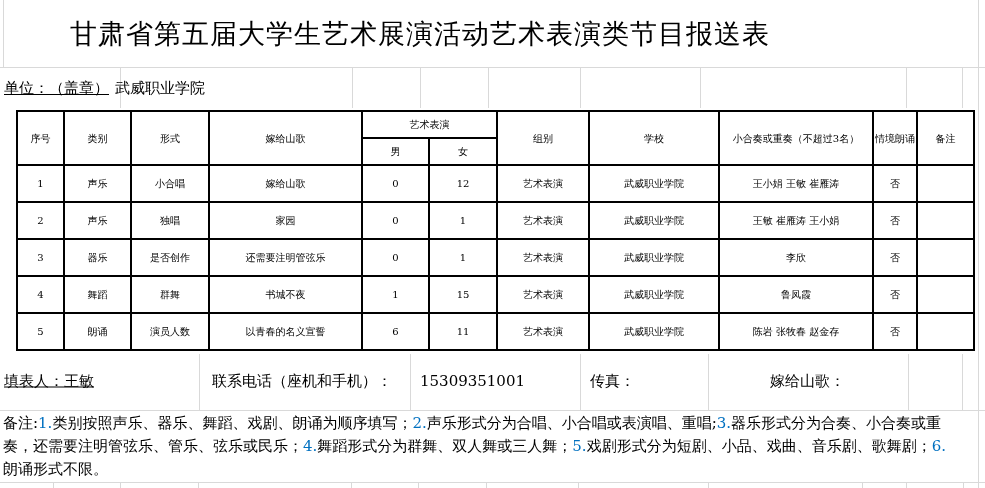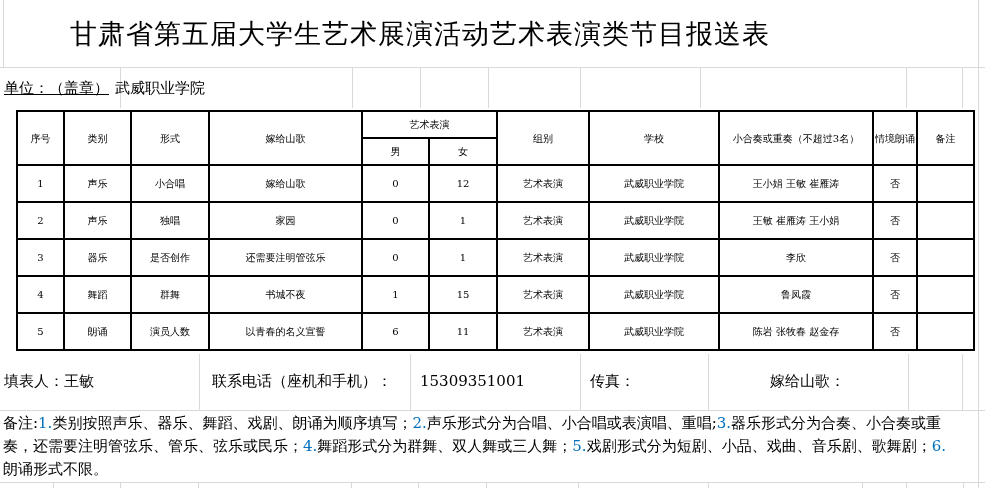--- a/index.html
+++ b/index.html
@@ -38,21 +38,21 @@
     overflow:hidden; white-space:normal; word-break:break-all;
   }
   table.main thead tr { height:27px; }
   table.main tbody tr { height:37px; }
 
   .footer-row {
     position:absolute; left:0; top:352px; width:985px; height:58px;
     font-size:15px;
   }
   .footer-row span { position:absolute; top:50%; transform:translateY(-50%); white-space:nowrap; }
-  .f-filler { left:4px; }
+  .f-filler { left:4px;text-decoration:underline; }
   .f-phone-label { left:212px;font-family:Liberation Serif, serif; }
   .f-phone-value { left:420px; font-family:"DejaVu Serif", serif; }
   .f-fax { left:590px; }
   .f-email { left:770px; }
 
   .notes {
     position:absolute; left:3px; top:412px; width:945px;
     font-size:15px; line-height:23px; word-break:break-all;
   }
 </style>

